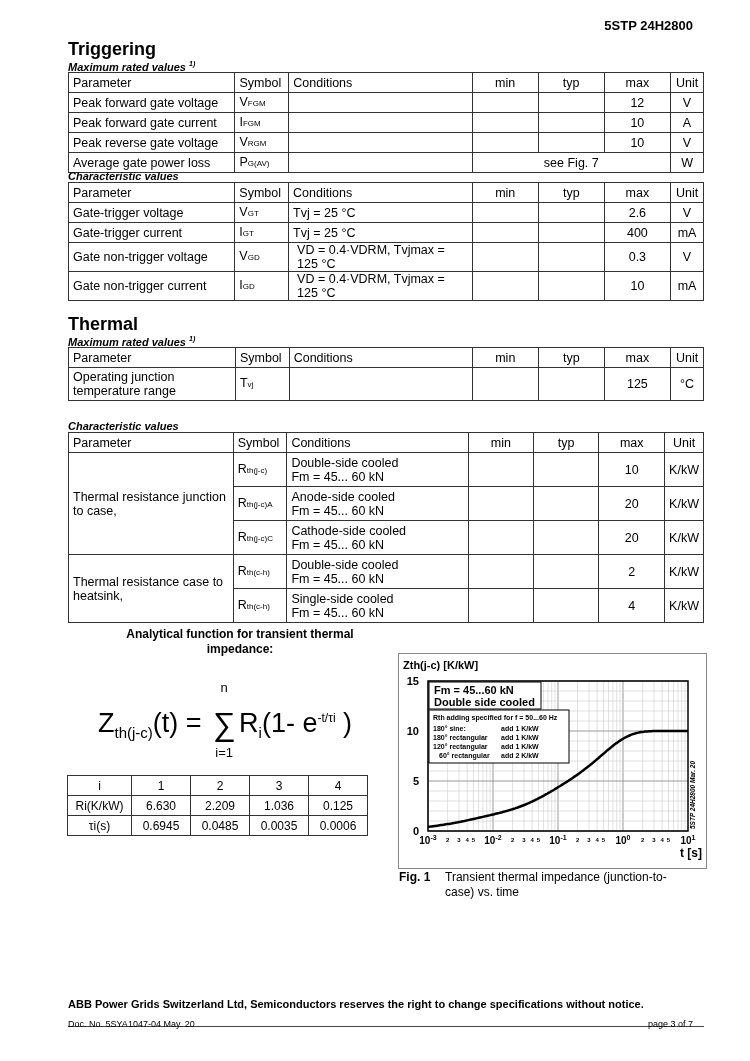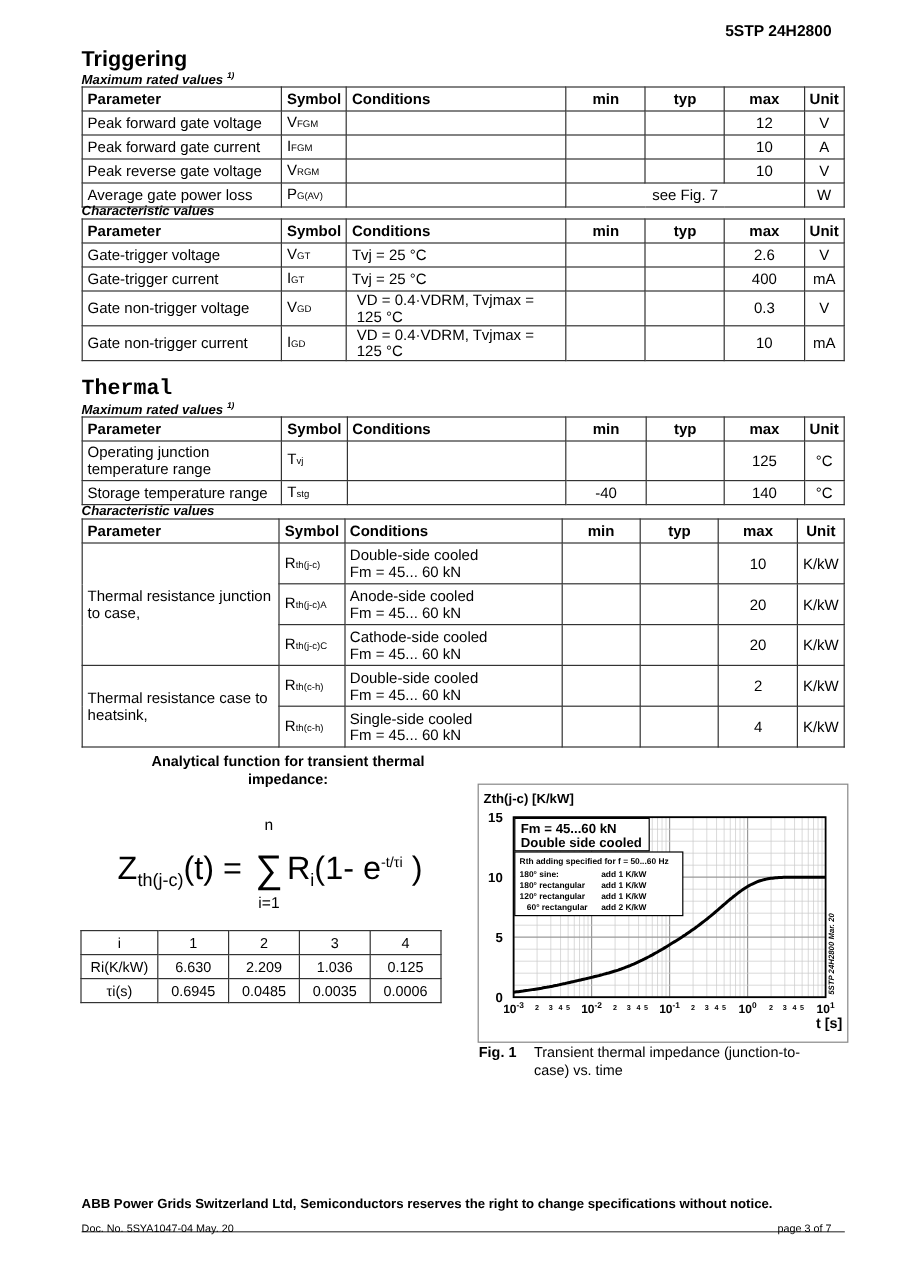--- a/index.html
+++ b/index.html
@@ -4,21 +4,21 @@
 <style>
   html,body{margin:0;padding:0;background:#fff;}
   body{width:750px;height:1061px;position:relative;font-family:"Liberation Sans",sans-serif;color:#000;overflow:hidden;}
   .abs{position:absolute;}
   .docid{right:57px;top:18px;font-weight:bold;font-size:13px;}
   h2{position:absolute;margin:0;font-size:18px;font-weight:bold;}
   .sub{position:absolute;font-size:11px;font-weight:bold;font-style:italic;}
   .sub sup{font-size:7px;}
   table.spec{position:absolute;left:68px;width:636px;border-collapse:collapse;font-size:12.5px;}
   table.spec td,table.spec th{border:1px solid #333;padding:0 4px;height:19px;line-height:14px;}
-  table.spec th{font-weight:bold;text-align:left;}
+  table.spec th{font-weight:normal;text-align:left;}
   table.spec th.c,table.spec td.c{text-align:center;}
   .c1{width:165px}.c2{width:45px}.c3{width:183px}.c4{width:60px}.c5{width:60px}.c6{width:60px}.c7{width:24px}
   td .sb{font-size:8px;}
   .formula-title{position:absolute;left:95px;top:627px;width:240px;text-align:center;font-weight:bold;font-size:12px;line-height:15px;margin-left:25px;}
   .formula{position:absolute;left:98px;top:708px;font-size:27px;white-space:nowrap;}
   table.rt{position:absolute;left:67px;top:775px;border-collapse:collapse;font-size:12px;}
   table.rt td{border:1px solid #333;height:19px;text-align:center;padding:0;}
   .chartbox{position:absolute;left:398px;top:653px;width:307px;height:214px;border:1px solid #888;}
   .fig{position:absolute;left:399px;top:870px;font-size:12px;line-height:15px;}
   .fig b{display:inline-block;width:46px;}
@@ -127,50 +127,41 @@
     <td><span>I</span><span class="sb">GD</span></td>
     <td style="padding-left:8px">VD = 0.4·VDRM, Tvjmax = 125 °C</td>
     <td class="c"></td>
     <td class="c"></td>
     <td class="c">10</td>
     <td class="c">mA</td>
   </tr>
 </tbody>
   </table>
 
-<h2 style="left:68px;top:314px;font-family:Liberation Mono, monospace;">Thermal</h2>
+<h2 style="left:68px;top:314px;">Thermal</h2>
 <div class="sub" style="left:68px;top:335px;"><span>Maximum rated values</span> <sup>1)</sup></div>
 
 <table class="spec" style="top:347px;">
   <tbody>
       <tr>
     <th class="c1">Parameter</th>
     <th class="c2">Symbol</th>
     <th class="c3">Conditions</th>
     <th class="c4 c">min</th>
     <th class="c5 c">typ</th>
     <th class="c6 c">max</th>
     <th class="c7 c">Unit</th>
   </tr>
   <tr style="height:33px">
     <td>Operating junction temperature range</td>
     <td><span>T</span><span class="sb">vj</span></td>
     <td></td>
     <td class="c"></td>
     <td class="c"></td>
     <td class="c">125</td>
-    <td class="c">°C</td>
-  </tr>
-  <tr>
-    <td>Storage temperature range</td>
-    <td><span>T</span><span class="sb">stg</span></td>
-    <td></td>
-    <td class="c">-40</td>
-    <td class="c"></td>
-    <td class="c">140</td>
     <td class="c">°C</td>
   </tr>
 </tbody>
   </table>
 
 <div class="sub" style="left:68px;top:420px;">Characteristic values</div>
 
 <table class="spec" style="top:432px;">
   <tbody>
       <tr>

